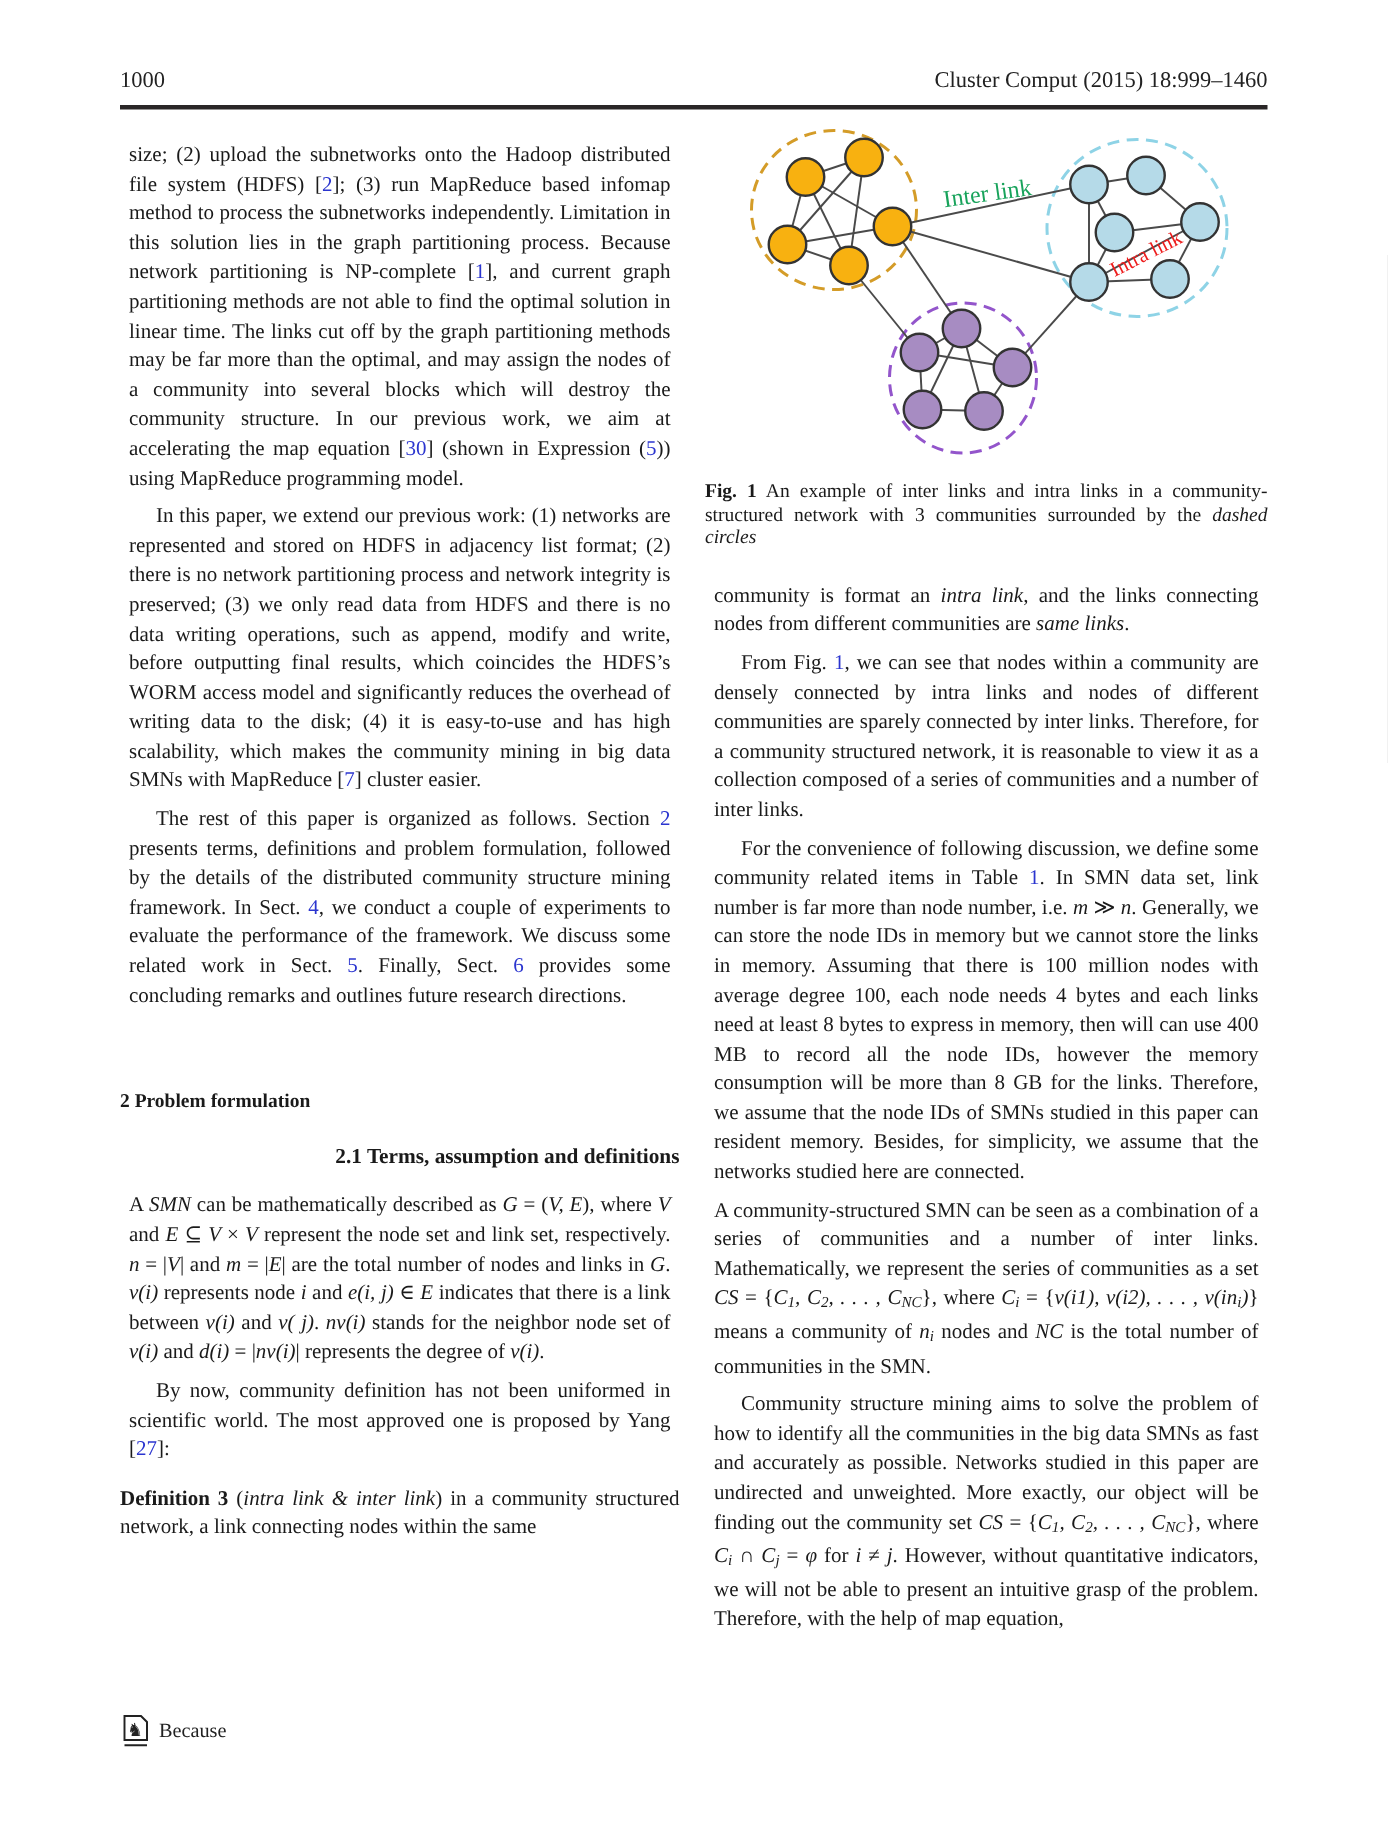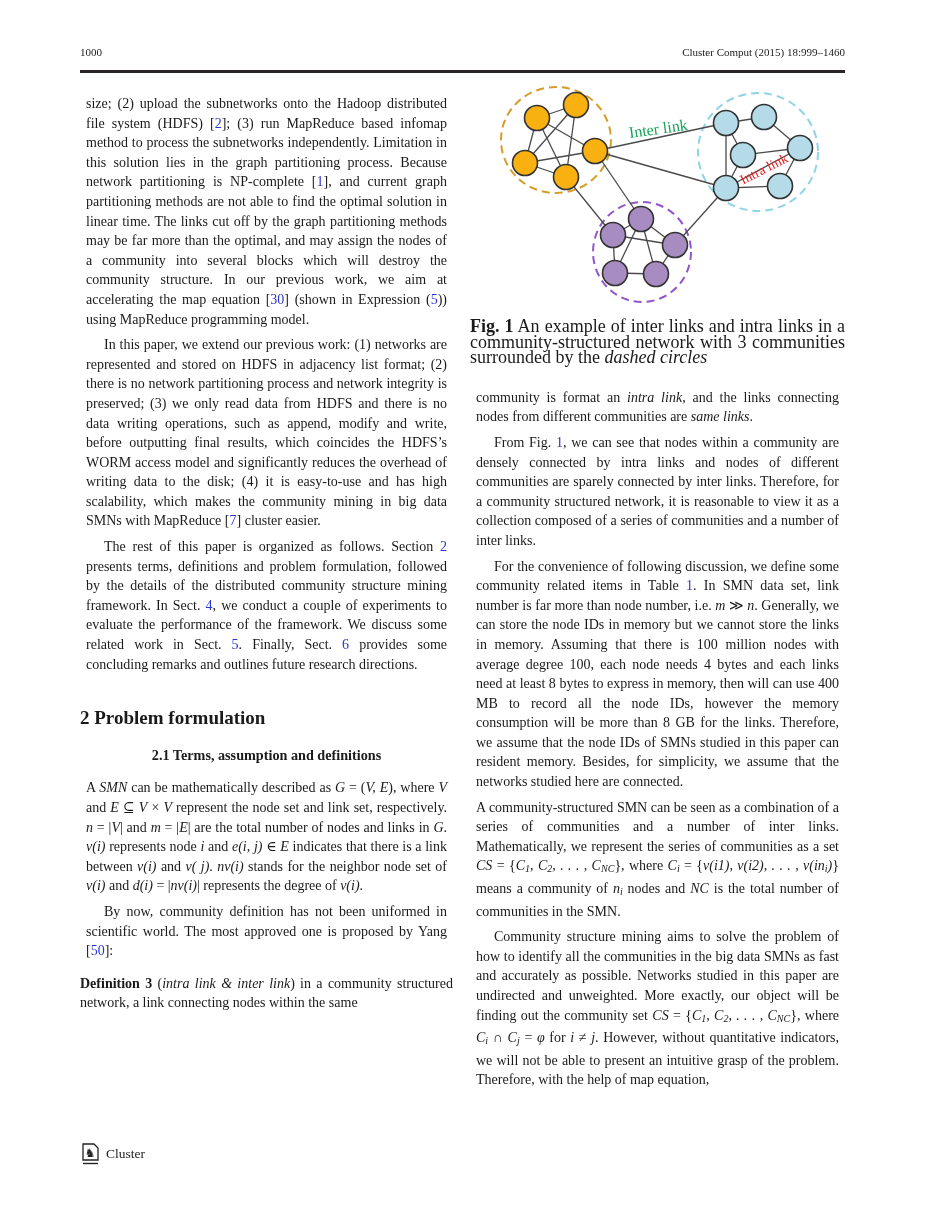--- a/index.html
+++ b/index.html
@@ -1,29 +1,29 @@
 <!DOCTYPE html>
 <html><head>
 <meta charset="utf-8">
 <style>
   html,body{margin:0;padding:0;background:#e8e8e8;}
   .page{position:relative;width:925px;height:1230px;background:#ffffff;margin:0 auto;
         font-family:"Liberation Serif","DejaVu Serif",serif;color:#1a1a1a;overflow:hidden;}
   .hdr{position:absolute;left:80px;width:765px;top:46px;display:flex;justify-content:space-between;
-       font-size:11px;color:#222;}
+       font-size:15px;color:#222;}
   .hdr-rule{position:absolute;left:80px;width:765px;top:70px;height:2.5px;background:#2a2627;}
   .col{position:absolute;font-size:14px;line-height:19.6px;text-align:justify;}
   .col-left{left:80px;top:88px;width:373px;}
   .col-right{left:470px;top:76px;width:375px;}
   .blk-p{margin:6px;}
   .blk-p.indent{text-indent:18px;}
   .blk-def{margin:13px 0 0 0;}
-  .blk-h2{margin:34px 0 0 0;font-size:19px;font-weight:bold;text-align:left;}
-  .blk-h3{margin:18px 0 13px 0;font-size:14.2px;font-weight:bold;text-align:center;}
-  .blk-caption{margin:9px 0 22px 0;font-size:18px;line-height:15.6px;text-align:justify;color:#1a1a1a;}
+  .blk-h2{margin:50px 0 0 0;font-size:13px;font-weight:bold;text-align:left;}
+  .blk-h3{margin:18px 0 13px 0;font-size:14.2px;font-weight:bold;text-align:right;}
+  .blk-caption{margin:9px 0 22px 0;font-size:13px;line-height:15.6px;text-align:justify;color:#1a1a1a;}
   .seg-p{font-style:normal;}
   .seg-i{font-style:italic;}
   .seg-b{font-weight:bold;}
   .seg-m{font-style:italic;}
   .seg-s{font-style:italic;font-size:0.72em;vertical-align:-0.2em;}
   .seg-r{color:#2B35CF;cursor:pointer;}
   .fig-svg{display:block;margin-left:6px;}
   .ftr{position:absolute;left:80px;top:1142px;display:flex;align-items:center;gap:6px;
        font-size:13.5px;color:#222;}
   .ftr .logo{display:inline-flex;}
@@ -39,21 +39,21 @@
   </div>
   <div class="hdr-rule"></div>
 
   <div class="col col-left" id="left-col">
       <div class="blk-p"><span class="seg-p">size; (2) upload the subnetworks onto the Hadoop distributed file system (HDFS) [</span><span class="seg-r">2</span><span class="seg-p">]; (3) run MapReduce based infomap method to process the subnetworks independently. Limitation in this solution lies in the graph partitioning process. Because network partitioning is NP-complete [</span><span class="seg-r">1</span><span class="seg-p">], and current graph partitioning methods are not able to find the optimal solution in linear time. The links cut off by the graph partitioning methods may be far more than the optimal, and may assign the nodes of a community into several blocks which will destroy the community structure. In our previous work, we aim at accelerating the map equation [</span><span class="seg-r">30</span><span class="seg-p">] (shown in Expression (</span><span class="seg-r">5</span><span class="seg-p">)) using MapReduce programming model.</span></div>
       <div class="blk-p indent"><span class="seg-p">In this paper, we extend our previous work: (1) networks are represented and stored on HDFS in adjacency list format; (2) there is no network partitioning process and network integrity is preserved; (3) we only read data from HDFS and there is no data writing operations, such as append, modify and write, before outputting final results, which coincides the HDFS’s WORM access model and significantly reduces the overhead of writing data to the disk; (4) it is easy-to-use and has high scalability, which makes the community mining in big data SMNs with MapReduce [</span><span class="seg-r">7</span><span class="seg-p">] cluster easier.</span></div>
       <div class="blk-p indent"><span class="seg-p">The rest of this paper is organized as follows. Section </span><span class="seg-r">2</span><span class="seg-p"> presents terms, definitions and problem formulation, followed by the details of the distributed community structure mining framework. In Sect. </span><span class="seg-r">4</span><span class="seg-p">, we conduct a couple of experiments to evaluate the performance of the framework. We discuss some related work in Sect. </span><span class="seg-r">5</span><span class="seg-p">. Finally, Sect. </span><span class="seg-r">6</span><span class="seg-p"> provides some concluding remarks and outlines future research directions.</span></div>
       <div class="blk-h2"><span class="seg-p">2 Problem formulation</span></div>
       <div class="blk-h3"><span class="seg-p">2.1 Terms, assumption and definitions</span></div>
       <div class="blk-p"><span class="seg-p">A </span><span class="seg-i">SMN</span><span class="seg-p"> can be mathematically described as </span><span class="seg-m">G</span><span class="seg-p"> = (</span><span class="seg-m">V, E</span><span class="seg-p">), where </span><span class="seg-m">V</span><span class="seg-p"> and </span><span class="seg-m">E</span><span class="seg-p"> ⊆ </span><span class="seg-m">V</span><span class="seg-p"> × </span><span class="seg-m">V</span><span class="seg-p"> represent the node set and link set, respectively. </span><span class="seg-m">n</span><span class="seg-p"> = |</span><span class="seg-m">V</span><span class="seg-p">| and </span><span class="seg-m">m</span><span class="seg-p"> = |</span><span class="seg-m">E</span><span class="seg-p">| are the total number of nodes and links in </span><span class="seg-m">G</span><span class="seg-p">. </span><span class="seg-m">v(i)</span><span class="seg-p"> represents node </span><span class="seg-m">i</span><span class="seg-p"> and </span><span class="seg-m">e(i, j)</span><span class="seg-p"> ∈ </span><span class="seg-m">E</span><span class="seg-p"> indicates that there is a link between </span><span class="seg-m">v(i)</span><span class="seg-p"> and </span><span class="seg-m">v( j)</span><span class="seg-p">. </span><span class="seg-m">nv(i)</span><span class="seg-p"> stands for the neighbor node set of </span><span class="seg-m">v(i)</span><span class="seg-p"> and </span><span class="seg-m">d(i)</span><span class="seg-p"> = |</span><span class="seg-m">nv(i)</span><span class="seg-p">| represents the degree of </span><span class="seg-m">v(i)</span><span class="seg-p">.</span></div>
-      <div class="blk-p indent"><span class="seg-p">By now, community definition has not been uniformed in scientific world. The most approved one is proposed by Yang [</span><span class="seg-r">50</span><span class="seg-p">]:</span></div>
+      <div class="blk-p indent"><span class="seg-p">By now, community definition has not been uniformed in scientific world. The most approved one is proposed by Yang [</span><span class="seg-r">27</span><span class="seg-p">]:</span></div>
       <div class="blk-def"><span class="seg-b">Definition 3</span><span class="seg-p"> (</span><span class="seg-i">intra link &amp; inter link</span><span class="seg-p">) in a community structured network, a link connecting nodes within the same</span></div>
     </div>
   <div class="col col-right" id="right-col">
       <svg class="fig-svg" width="372" height="234" viewBox="478 76 372 234">
         <ellipse cx="558" cy="140" rx="55" ry="53" fill="none" stroke="#D49C28" stroke-width="2" stroke-dasharray="8 5"></ellipse>
         <ellipse cx="760" cy="152" rx="60" ry="59" fill="none" stroke="#8ED3E6" stroke-width="2" stroke-dasharray="8 5"></ellipse>
         <ellipse cx="644" cy="252" rx="49" ry="50" fill="none" stroke="#9355CB" stroke-width="2" stroke-dasharray="8 5"></ellipse>
         <line x1="539" y1="118" x2="578" y2="105" stroke="#4a4a4a" stroke-width="1.3"></line>
         <line x1="539" y1="118" x2="527" y2="163" stroke="#4a4a4a" stroke-width="1.3"></line>
         <line x1="539" y1="118" x2="568" y2="177" stroke="#4a4a4a" stroke-width="1.3"></line>
@@ -112,16 +112,16 @@
     </div>
 
   <div class="ftr">
     <span class="logo">
       <svg width="20" height="23" viewBox="0 0 20 23" aria-hidden="true">
         <path d="M3 2 h11 l4 4 v12 h-15 z" fill="none" stroke="#222" stroke-width="1.3"></path>
         <text x="10" y="15" text-anchor="middle" font-size="12" fill="#222" font-family="'DejaVu Sans',sans-serif">♞</text>
         <line x1="3" y1="21.5" x2="18" y2="21.5" stroke="#222" stroke-width="1.4"></line>
       </svg>
     </span>
-    <span>Cluster</span>
+    <span>Because</span>
   </div>
 
 </div>
 
 </body></html>

